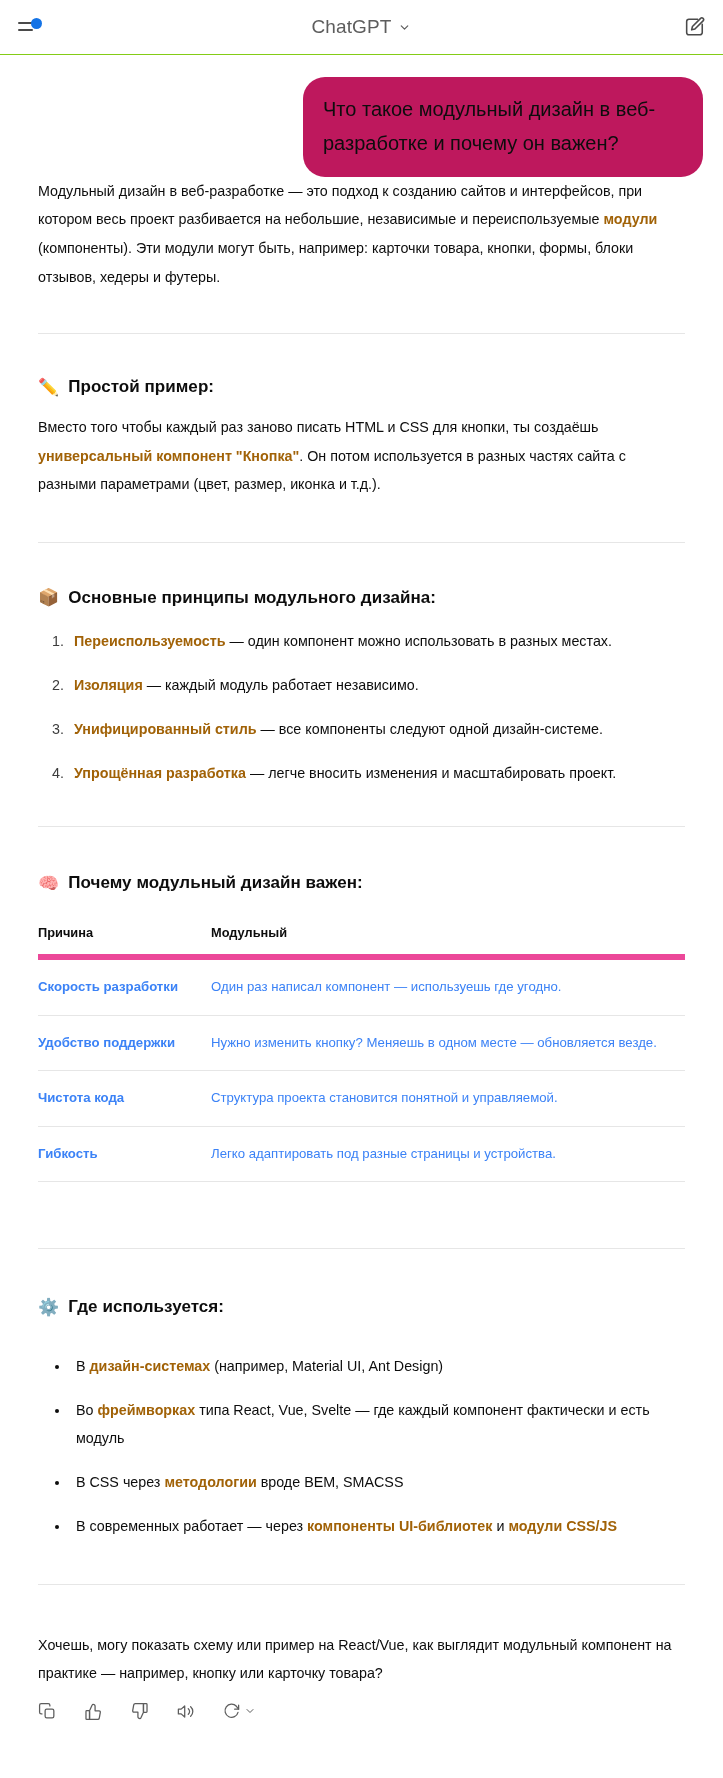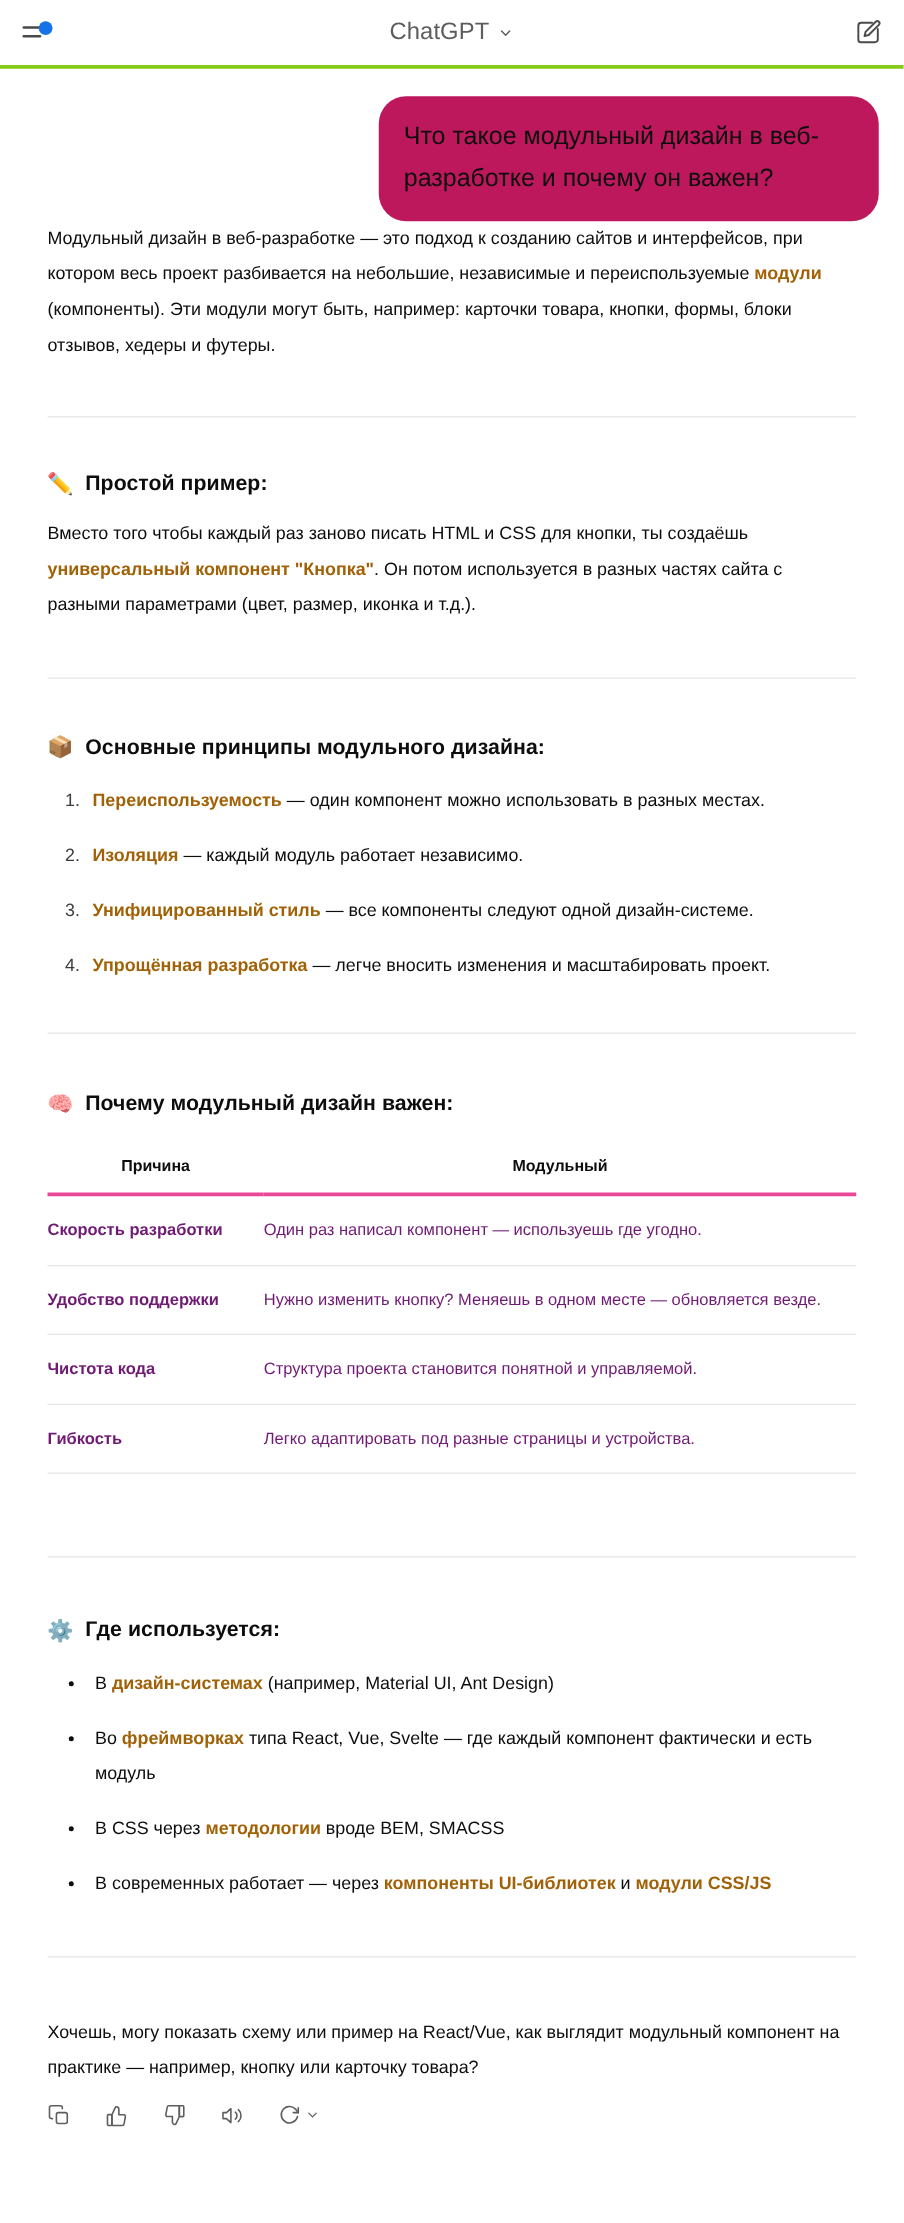--- a/index.html
+++ b/index.html
@@ -12,21 +12,21 @@
   body { width: 723px; min-height: 1778px; position: relative; }
 
   
   .header {
     height: 55px;
     display: flex;
     align-items: center;
     justify-content: space-between;
     padding: 0 18px;
     background: #ffffff;
-    border-bottom: 3px solid #84cc16;
+    border-bottom: 1px solid #84cc16;
   }
   .hdr-left, .hdr-right { width: 40px; display: flex; align-items: center; }
   .hdr-right { justify-content: flex-end; }
   .hdr-center {
     flex: 1;
     display: flex;
     align-items: center;
     justify-content: center;
     gap: 7px;
     cursor: pointer;
@@ -108,33 +108,33 @@
 
   b, strong { font-weight: 700; color: #a16207; }
 
   
   table.info-table {
     width: 100%;
     border-collapse: collapse;
     font-size: 13.2px;
   }
   table.info-table th {
-    text-align: center;
+    text-align: left;
     font-weight: 700;
     font-size: 12.8px;
     padding: 4px 0 14px 0;
     color: #0d0d0d;
-    border-bottom: 3px solid #ec4899;
+    border-bottom: 6px solid #ec4899;
   }
   table.info-table td {
     padding: 15px 0 15px 0;
     vertical-align: top;
     border-bottom: 1px solid #e6e6e6;
     line-height: 1.85;
-    color: #701a75;
+    color: #3b82f6;
   }
   table.info-table td.reason { font-weight: 700; width: 173px; padding-right: 10px; }
   table.info-table tr:last-child td { border-bottom: 1px solid #e6e6e6; }
 
   
   .actions {
     display: flex;
     align-items: center;
     gap: 27px;
     padding: 14px 38px 20px 38px;
@@ -258,21 +258,21 @@
       </tbody>
     </table>
 
     <hr class="rule" style="margin-top:66px;">
 
     <h3 class="section-head" style="margin-top:48px;">
       <span class="emoji">⚙️</span>
       <span>Где используется:</span>
     </h3>
 
-    <ul class="bulleted" style="margin-top:20px;">
+    <ul class="bulleted" style="margin-top:36px;">
       <li>
         <span>В </span><b>дизайн-системах</b><span> (например, Material UI, Ant Design)</span>
       </li>
       <li>
         <span>Во </span><b>фреймворках</b><span> типа React, Vue, Svelte — где каждый компонент фактически и есть модуль</span>
       </li>
       <li>
         <span>В CSS через </span><b>методологии</b><span> вроде BEM, SMACSS</span>
       </li>
       <li>

